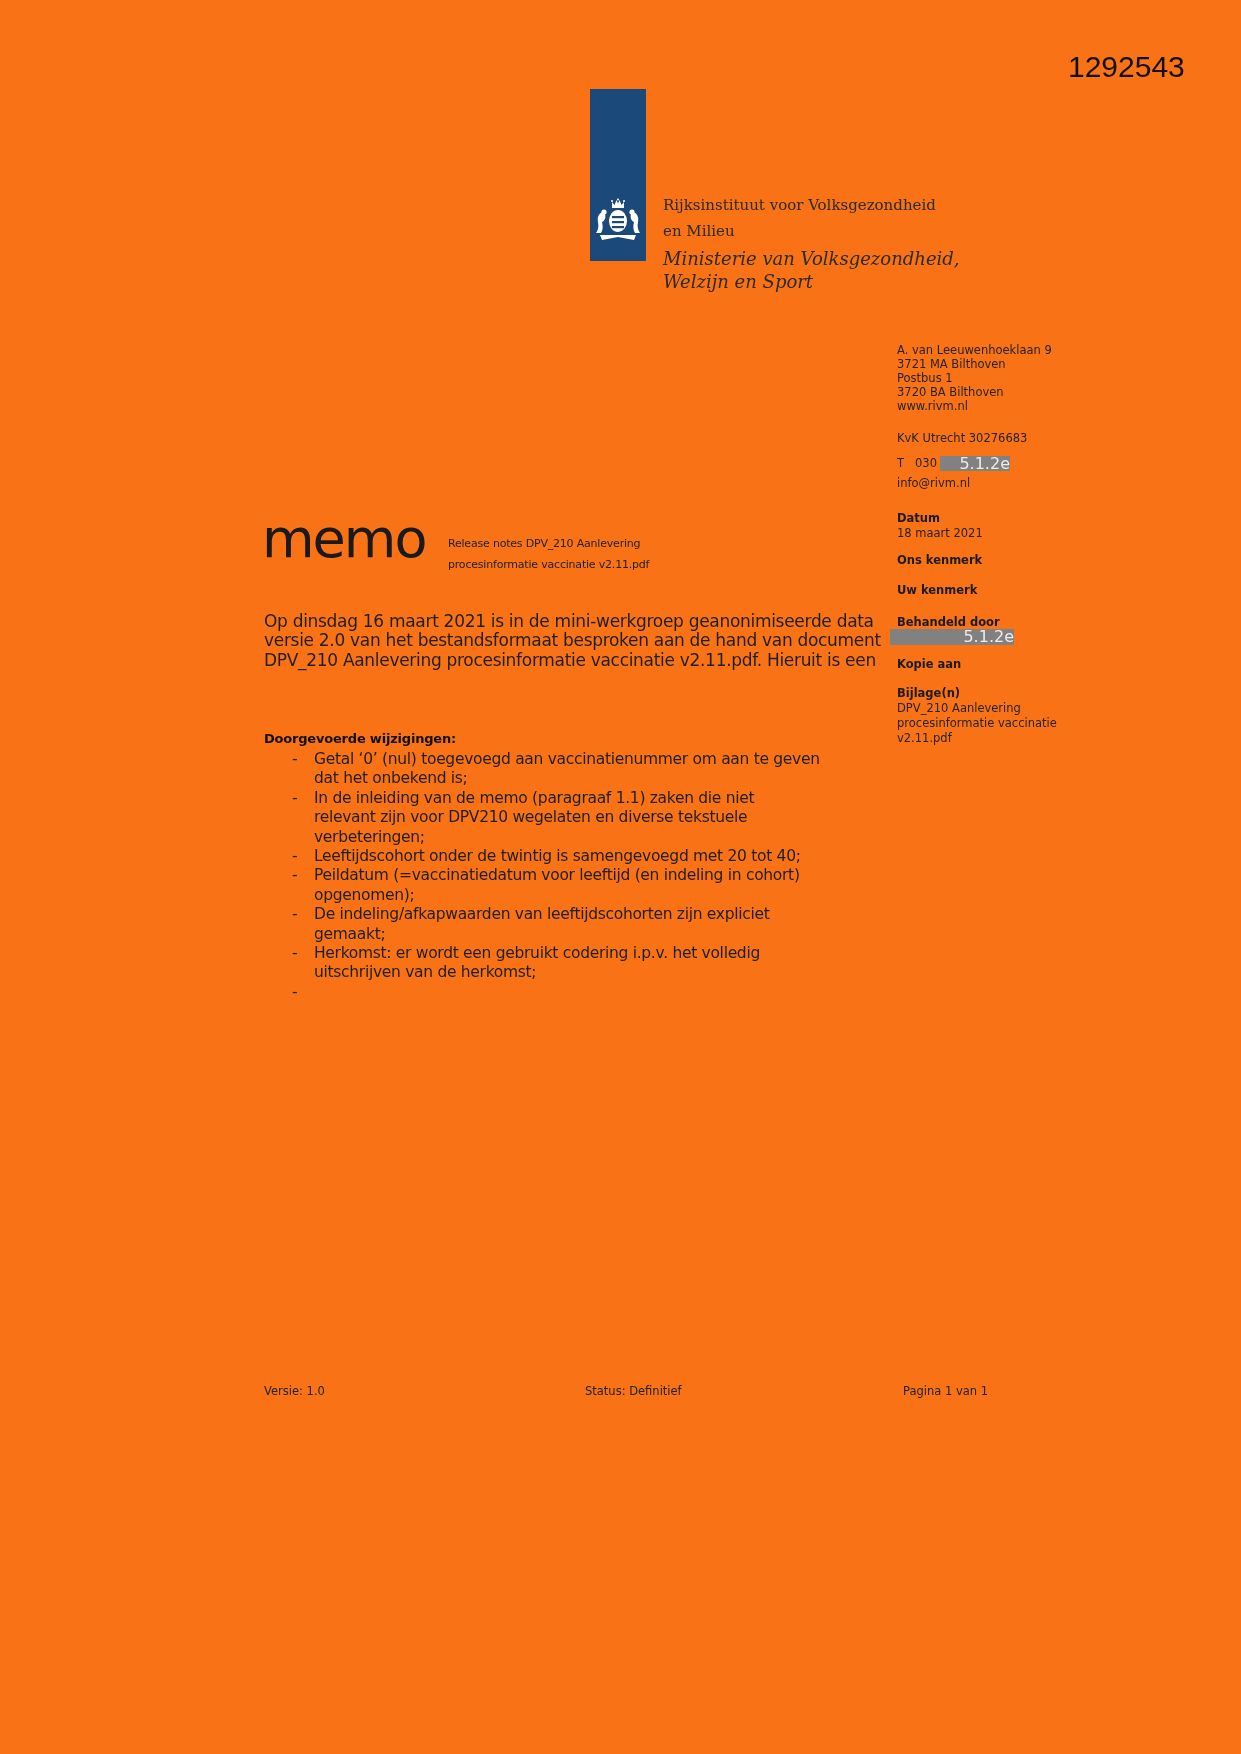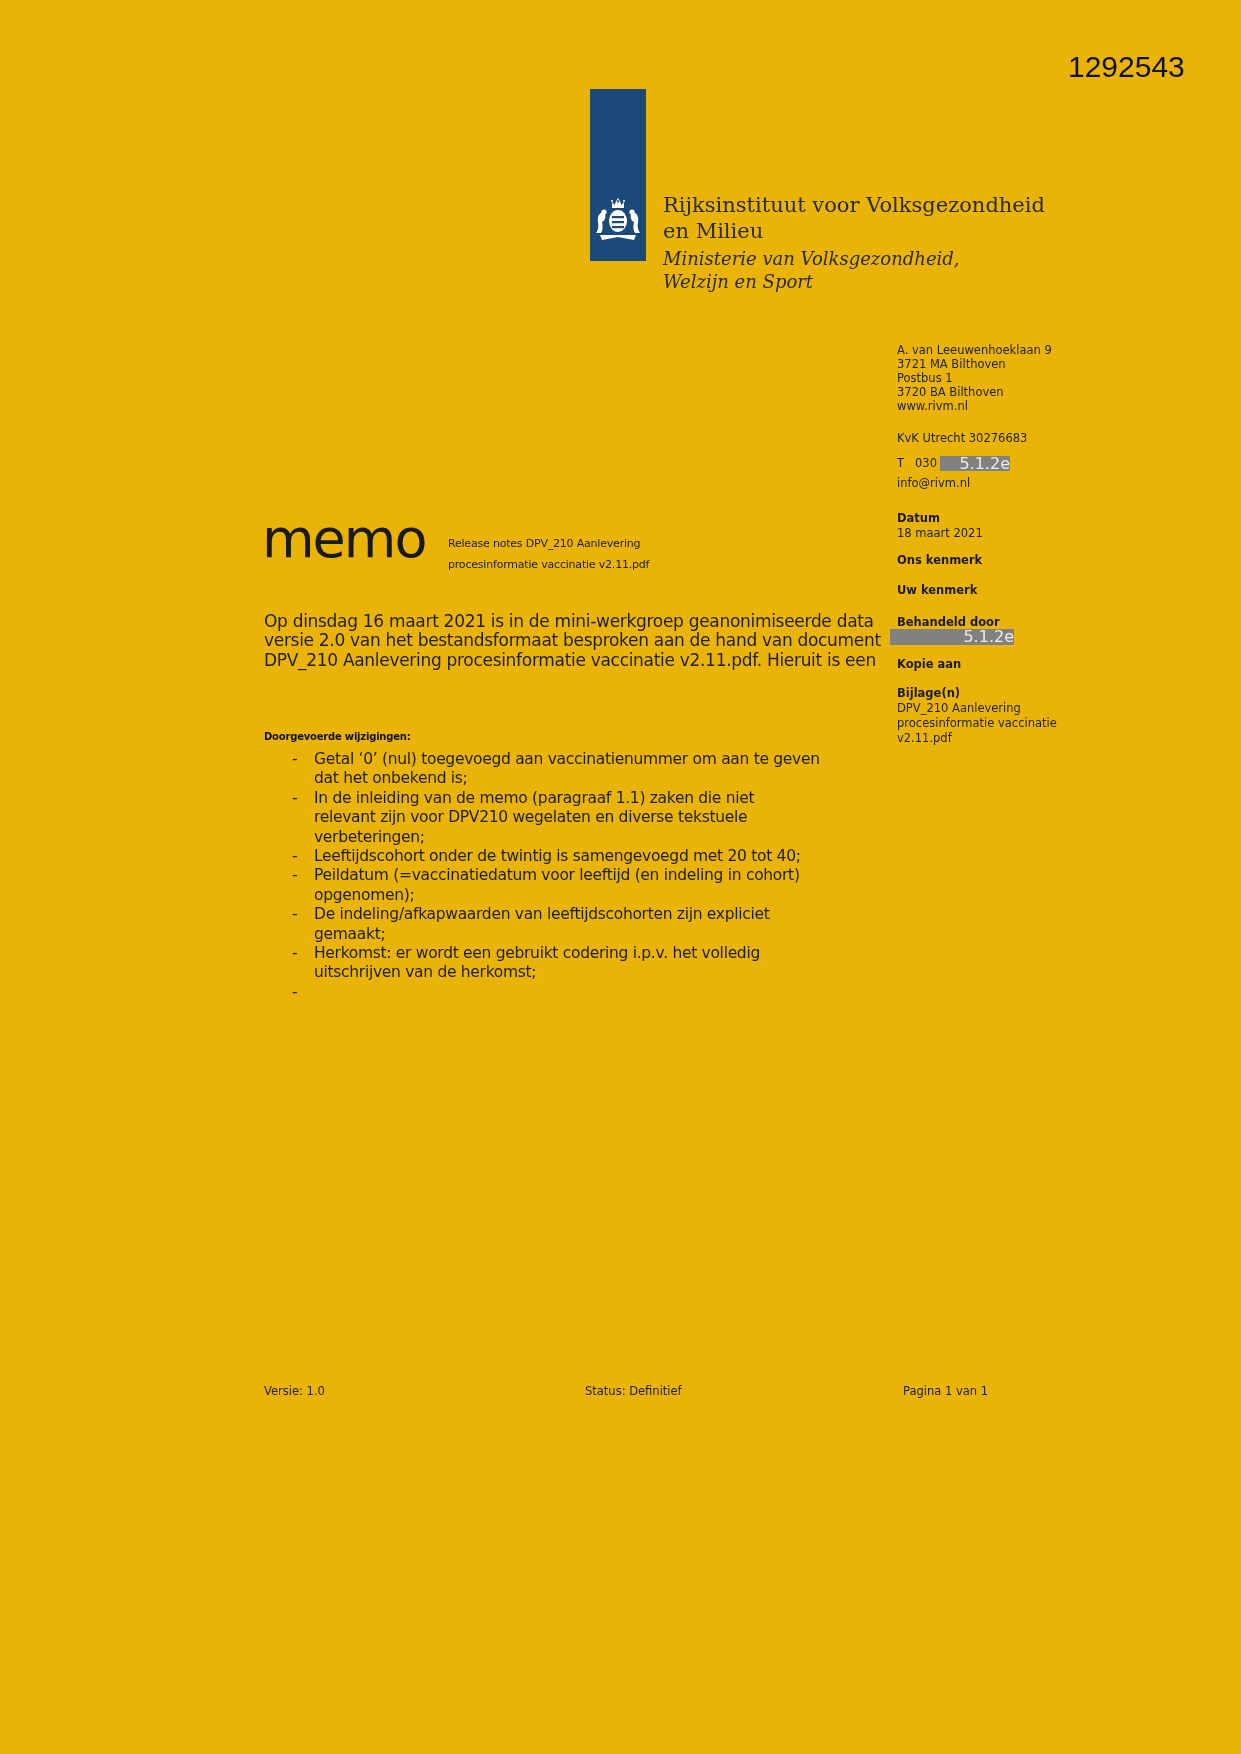--- a/index.html
+++ b/index.html
@@ -1,31 +1,31 @@
 <!DOCTYPE html>
 <html><head>
 <meta charset="utf-8">
 <style>
   html,body { margin:0; padding:0; background:#ffffff; }
   .page {
-    position:relative; width:1241px; height:1754px; background:#eab308;
+    position:relative; width:1241px; height:1754px; background:#f97316;
     font-family:"DejaVu Sans", sans-serif; color:#1f1f1f; overflow:hidden;
   }
 
   
   .doc-number {
     position:absolute; left:1068px; top:50px;
     font-family:"Liberation Sans", sans-serif; font-size:30px; color:#111;
   }
 
   
   .logo-banner { position:absolute; left:590px; top:89px; width:56px; height:172px; background:#1b4a7a; }
   .coat { position:absolute; left:3px; top:108px; width:50px; height:50px; }
   .logo-text { position:absolute; left:663px; top:192px; color:#2b2b28; }
-  .logo-org  { font-family:"DejaVu Serif", serif; font-size:21px; line-height:26px; }
+  .logo-org  { font-family:"DejaVu Serif", serif; font-size:15px; line-height:26px; }
   .logo-min  { font-family:"DejaVu Serif", serif; font-style:italic; font-size:18px; line-height:23px; margin-top:3px; }
 
   
   .sb { position:absolute; left:897px; font-size:11.5px; line-height:15px; color:#242424; white-space:nowrap; }
   .sb-addr { top:343px; line-height:14px; }
   .sb-kvk { top:431px; }
   .sb-phone { top:456px; display:flex; align-items:center; }
   .sb-phone .num { margin-left:11px; }
   .redact {
     display:inline-block; background:#818181; color:#ececec; text-align:right;
@@ -44,21 +44,21 @@
   .sb-bijlage-label { top:686px; }
   .sb-bijlage-lines { top:701px; line-height:15px; }
 
   
   .memo-title {
     position:absolute; left:262px; top:512px; font-size:54px; letter-spacing:-2px;
     color:#1a1a1a; line-height:54px;
   }
   .memo-subtitle { position:absolute; left:448px; top:533px; font-size:11px; line-height:21px; letter-spacing:-0.2px; color:#222; white-space:nowrap; }
   .memo-body { position:absolute; left:264px; top:612px; font-size:17px; line-height:19.4px; letter-spacing:-0.3px; color:#1f1f1f; white-space:nowrap; }
-  .changes-heading { position:absolute; left:264px; top:731px; font-size:10px; font-weight:bold; letter-spacing:-0.2px; color:#111; }
+  .changes-heading { position:absolute; left:264px; top:731px; font-size:13px; font-weight:bold; letter-spacing:-0.2px; color:#111; }
   .bullets { position:absolute; left:265px; top:750px; font-size:15.5px; line-height:19.4px; letter-spacing:-0.3px; color:#1f1f1f; white-space:nowrap; }
   .bullet-row { display:flex; }
   .bullet-dash { width:49px; padding-left:27px; box-sizing:border-box; flex:none; }
 
   
   .foot { position:absolute; top:1384px; font-size:11.5px; color:#222; white-space:nowrap; }
   .foot-versie { left:264px; }
   .foot-status { left:585px; }
   .foot-pagina { left:903px; }
 </style>

